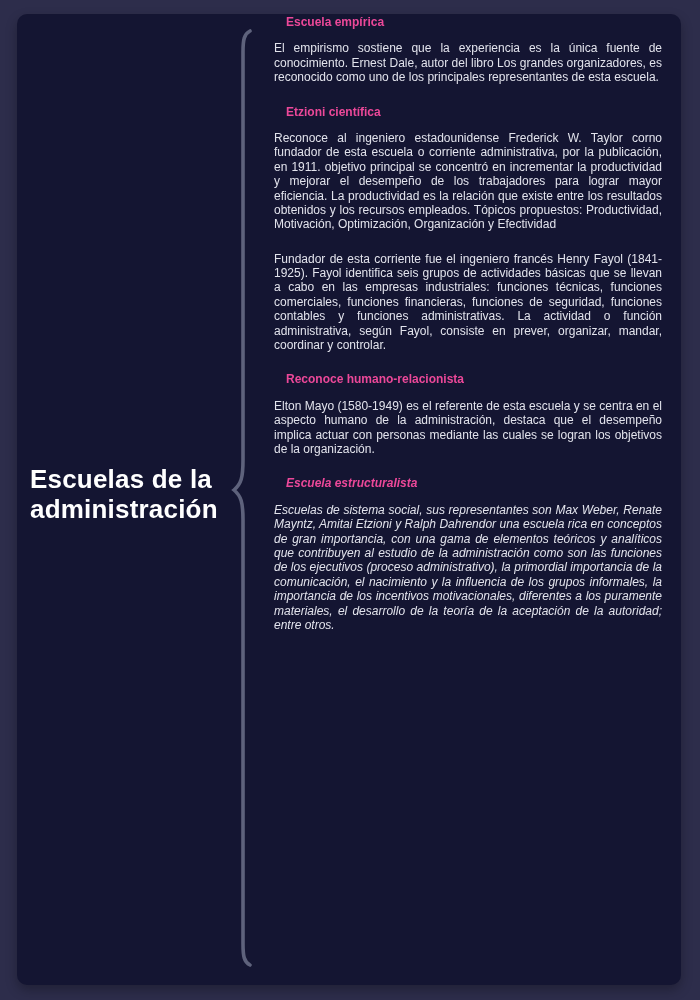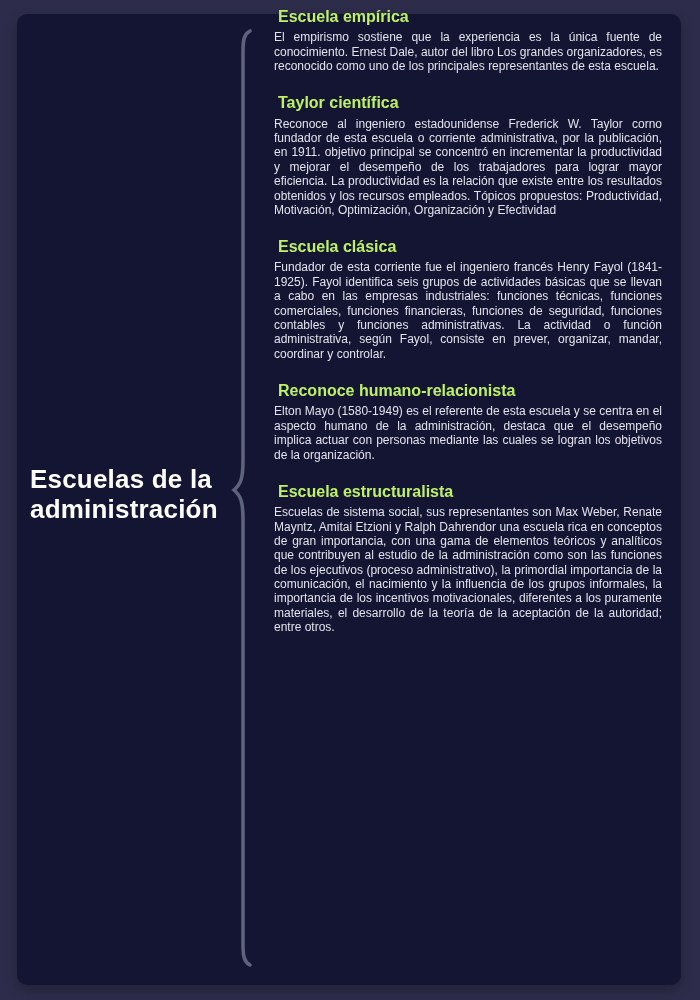--- a/index.html
+++ b/index.html
@@ -53,27 +53,28 @@
     position: absolute;
     left: 274px;
     top: 3px;
     width: 388px;
   }
   .section {
     margin-bottom: 20px;
   }
   .section:last-child {
     margin-bottom: 0;
+    font-style: italic;
   }
   .section-heading {
-    color: #bef264;
+    color: #ec4899;
     font-weight: bold;
-    font-size: 16px;
+    font-size: 12px;
     line-height: 1.2;
-    margin: 4px;
+    margin: 12px;
   }
   .section-body {
     color: #e2e3ec;
     font-size: 12px;
     line-height: 1.2;
     margin: 0;
     text-align: justify;
     text-justify: inter-word;
   }
 </style>
@@ -99,26 +100,25 @@
   </div>
 
   <div class="content">
 
     <div class="section">
       <p class="section-heading">Escuela empírica</p>
       <p class="section-body">El empirismo sostiene que la experiencia es la única fuente de conocimiento. Ernest Dale, autor del libro Los grandes organizadores, es reconocido como uno de los principales representantes de esta escuela.</p>
     </div>
 
     <div class="section">
-      <p class="section-heading">Taylor científica</p>
+      <p class="section-heading">Etzioni científica</p>
       <p class="section-body">Reconoce al ingeniero estadounidense Frederick W. Taylor corno fundador de esta escuela o corriente administrativa, por la publicación, en 1911. objetivo principal se concentró en incrementar la productividad y mejorar el desempeño de los trabajadores para lograr mayor eficiencia. La productividad es la relación que existe entre los resultados obtenidos y los recursos empleados. Tópicos propuestos: Productividad, Motivación, Optimización, Organización y Efectividad</p>
     </div>
 
     <div class="section">
-      <p class="section-heading">Escuela clásica</p>
       <p class="section-body">Fundador de esta corriente fue el ingeniero francés Henry Fayol (1841-1925). Fayol identifica seis grupos de actividades básicas que se llevan a cabo en las empresas industriales: funciones técnicas, funciones comerciales, funciones financieras, funciones de seguridad, funciones contables y funciones administrativas. La actividad o función administrativa, según Fayol, consiste en prever, organizar, mandar, coordinar y controlar.</p>
     </div>
 
     <div class="section">
       <p class="section-heading">Reconoce humano-relacionista</p>
       <p class="section-body">Elton Mayo (1580-1949) es el referente de esta escuela y se centra en el aspecto humano de la administración, destaca que el desempeño implica actuar con personas mediante las cuales se logran los objetivos de la organización.</p>
     </div>
 
     <div class="section">
       <p class="section-heading">Escuela estructuralista</p>

